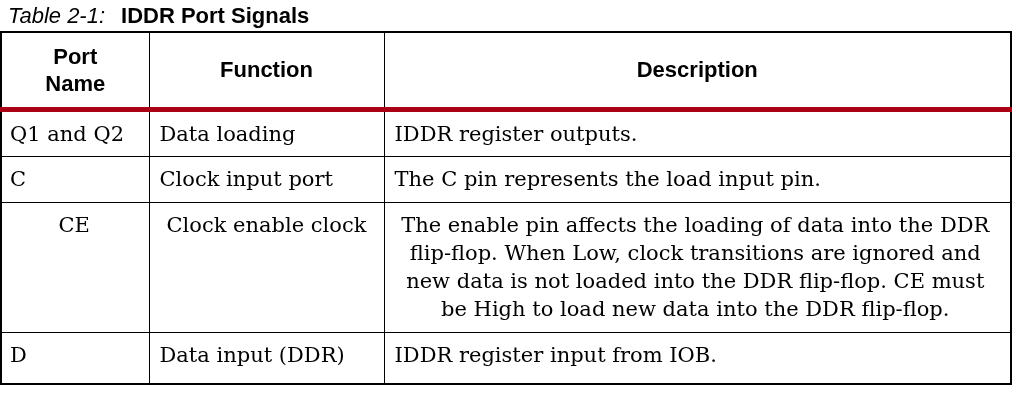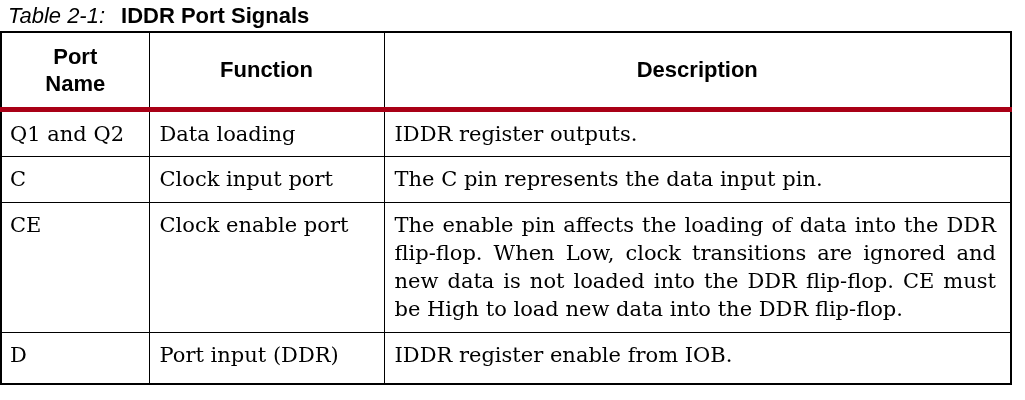--- a/index.html
+++ b/index.html
@@ -67,21 +67,21 @@
     font-family: "DejaVu Serif", "Liberation Serif", serif;
     font-size: 21px;
     line-height: 28px;
     vertical-align: top;
     padding: 8px 10px 8px 10px;
   }
   tbody td.cell-port { padding-left: 8px; margin-left: 36px; }
   tbody td.cell-desc { text-align: justify; padding-right: 14px; }
   tr.row-q  td { height: 46px; }
   tr.row-c  td { height: 46px; }
-  tr.row-ce td { height: 130px; }
+  tr.row-ce td { height: 130px; text-align: center; }
   tr.row-d  td { height: 52px; }
 </style>
 </head>
 <body>
 
 <div class="page">
 
   <div class="table-title">
     <span class="title-label">Table 2-1:</span><span class="title-text">IDDR Port Signals</span>
   </div>
@@ -102,28 +102,28 @@
     </thead>
     <tbody>
       <tr class="row-q">
         <td class="cell-port">Q1 and Q2</td>
         <td class="cell-func">Data loading</td>
         <td class="cell-desc">IDDR register outputs.</td>
       </tr>
       <tr class="row-c">
         <td class="cell-port">C</td>
         <td class="cell-func">Clock input port</td>
-        <td class="cell-desc">The C pin represents the data input pin.</td>
+        <td class="cell-desc">The C pin represents the load input pin.</td>
       </tr>
       <tr class="row-ce">
         <td class="cell-port">CE</td>
-        <td class="cell-func">Clock enable port</td>
+        <td class="cell-func">Clock enable clock</td>
         <td class="cell-desc">The enable pin affects the loading of data into the DDR flip-flop. When Low, clock transitions are ignored and new data is not loaded into the DDR flip-flop. CE must be High to load new data into the DDR flip-flop.</td>
       </tr>
       <tr class="row-d">
         <td class="cell-port">D</td>
-        <td class="cell-func">Port input (DDR)</td>
-        <td class="cell-desc">IDDR register enable from IOB.</td>
+        <td class="cell-func">Data input (DDR)</td>
+        <td class="cell-desc">IDDR register input from IOB.</td>
       </tr>
     </tbody>
   </table>
 
 </div>
 
 </body></html>

